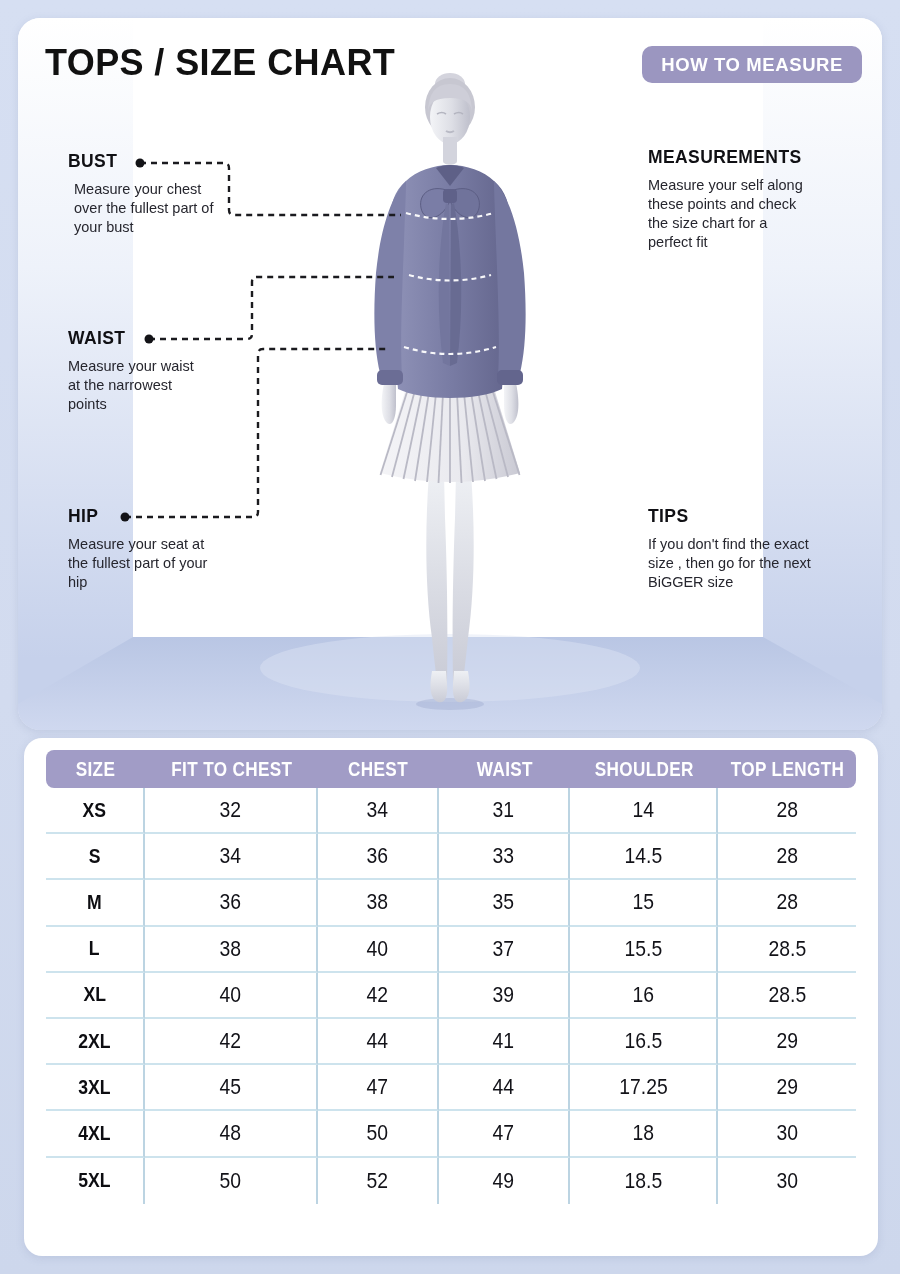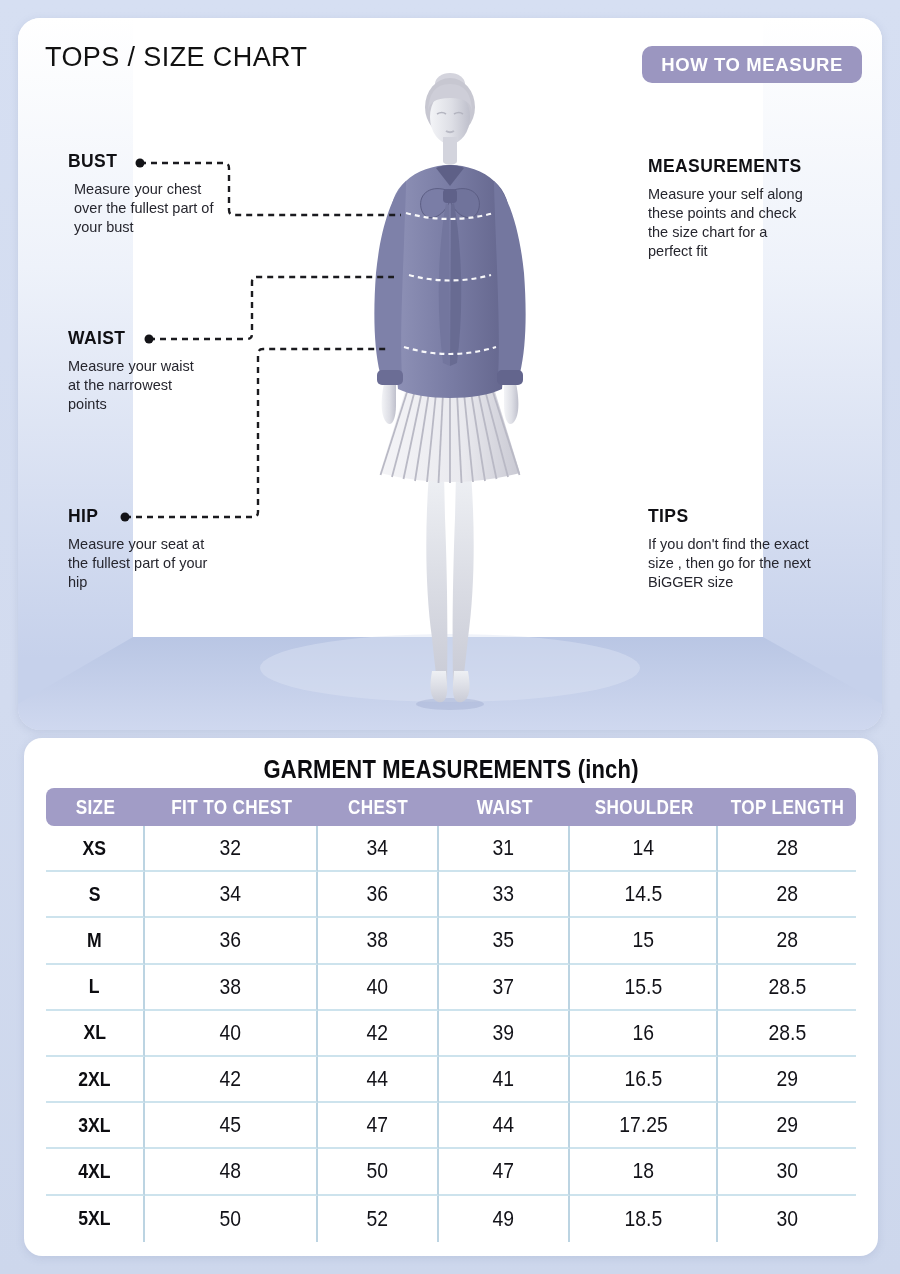--- a/index.html
+++ b/index.html
@@ -23,37 +23,37 @@
 
   
   .top-panel{
     position:absolute;left:18px;top:18px;width:864px;height:712px;
     background:#fff;border-radius:22px;overflow:hidden;
     box-shadow:0 2px 8px rgba(110,122,165,.18);
   }
   .room{position:absolute;inset:0;}
   .page-title{
     position:absolute;left:27px;top:24px;
-    font-size:27px;font-weight:400;letter-spacing:.4px;color:#111;
+    font-size:36px;font-weight:700;letter-spacing:.4px;color:#111;
   }
   .badge{
     position:absolute;right:20px;top:28px;height:37px;
     background:var(--badge-bg);color:#fff;border-radius:10px;
     display:flex;align-items:center;padding:0 19px;
     font-size:18.5px;font-weight:700;letter-spacing:.6px;
   }
   .mannequin{position:absolute;left:332px;top:55px;width:200px;height:640px;}
   .callout-lines{position:absolute;inset:0;pointer-events:none;}
   .callout{position:absolute;width:210px;}
   .callout .c-title{font-size:17.5px;font-weight:700;letter-spacing:.4px;color:#101014;}
   .callout .c-desc{margin-top:8px;font-size:14.5px;line-height:1.32;color:#26262e;}
   .cb-bust{left:50px;top:133px;}  .cb-bust  .c-desc{width:140px;margin-left:6px;}
   .cb-waist{left:50px;top:310px;} .cb-waist .c-desc{width:132px;}
   .cb-hip{left:50px;top:488px;}   .cb-hip   .c-desc{width:142px;}
-  .cb-meas{left:630px;top:138px;} .cb-meas  .c-desc{width:160px;}
+  .cb-meas{left:630px;top:129px;} .cb-meas  .c-desc{width:160px;}
   .cb-tips{left:630px;top:488px;} .cb-tips  .c-desc{width:172px;}
 
   
   .table-panel{
     position:absolute;left:24px;top:738px;width:854px;height:518px;
     background:#fff;border-radius:18px;overflow:hidden;
     box-shadow:0 2px 8px rgba(110,122,165,.18);
     padding-top:12px;
   }
   .table-title{
@@ -224,23 +224,20 @@
       <div class="c-title">MEASUREMENTS</div>
       <div class="c-desc">Measure your self along these points and check the size chart for a perfect fit</div>
     </div>
     <div class="callout cb-tips">
       <div class="c-title">TIPS</div>
       <div class="c-desc">If you don't find the exact size , then go for the next BiGGER size</div>
     </div>
   </section>
 
   <section class="table-panel">
-    <div class="table-title">
-      <span class="cond">GARMENT MEASUREMENTS (inch)</span>
-    </div>
     <div class="thead">
         <div class="th c0">
           <span class="cond">SIZE</span>
         </div>
         <div class="th c1">
           <span class="cond">FIT TO CHEST</span>
         </div>
         <div class="th c2">
           <span class="cond">CHEST</span>
         </div>

